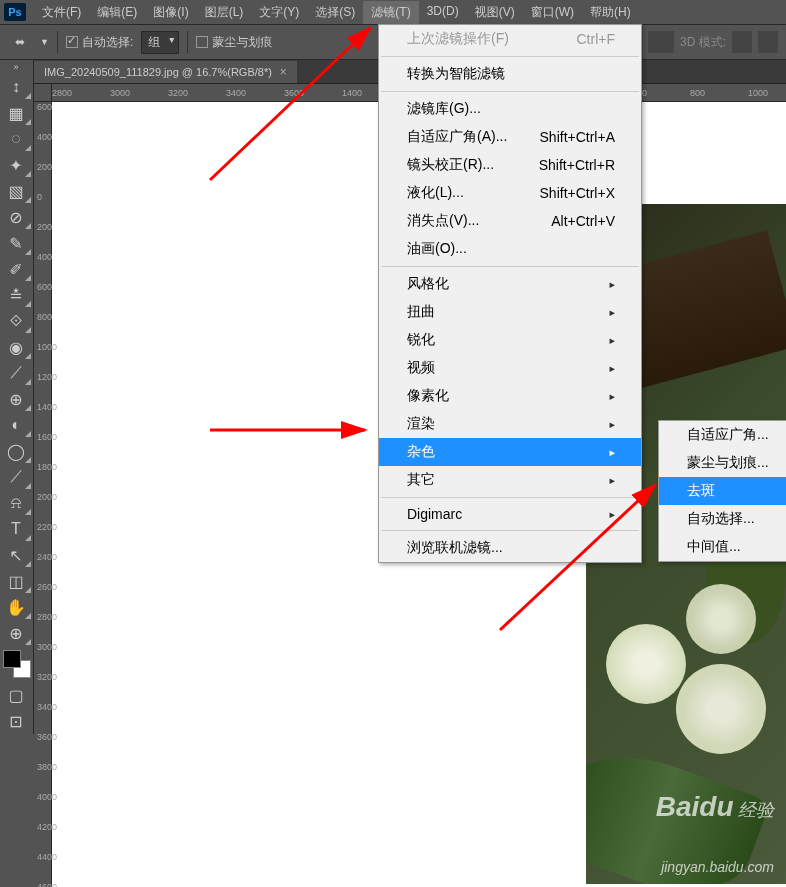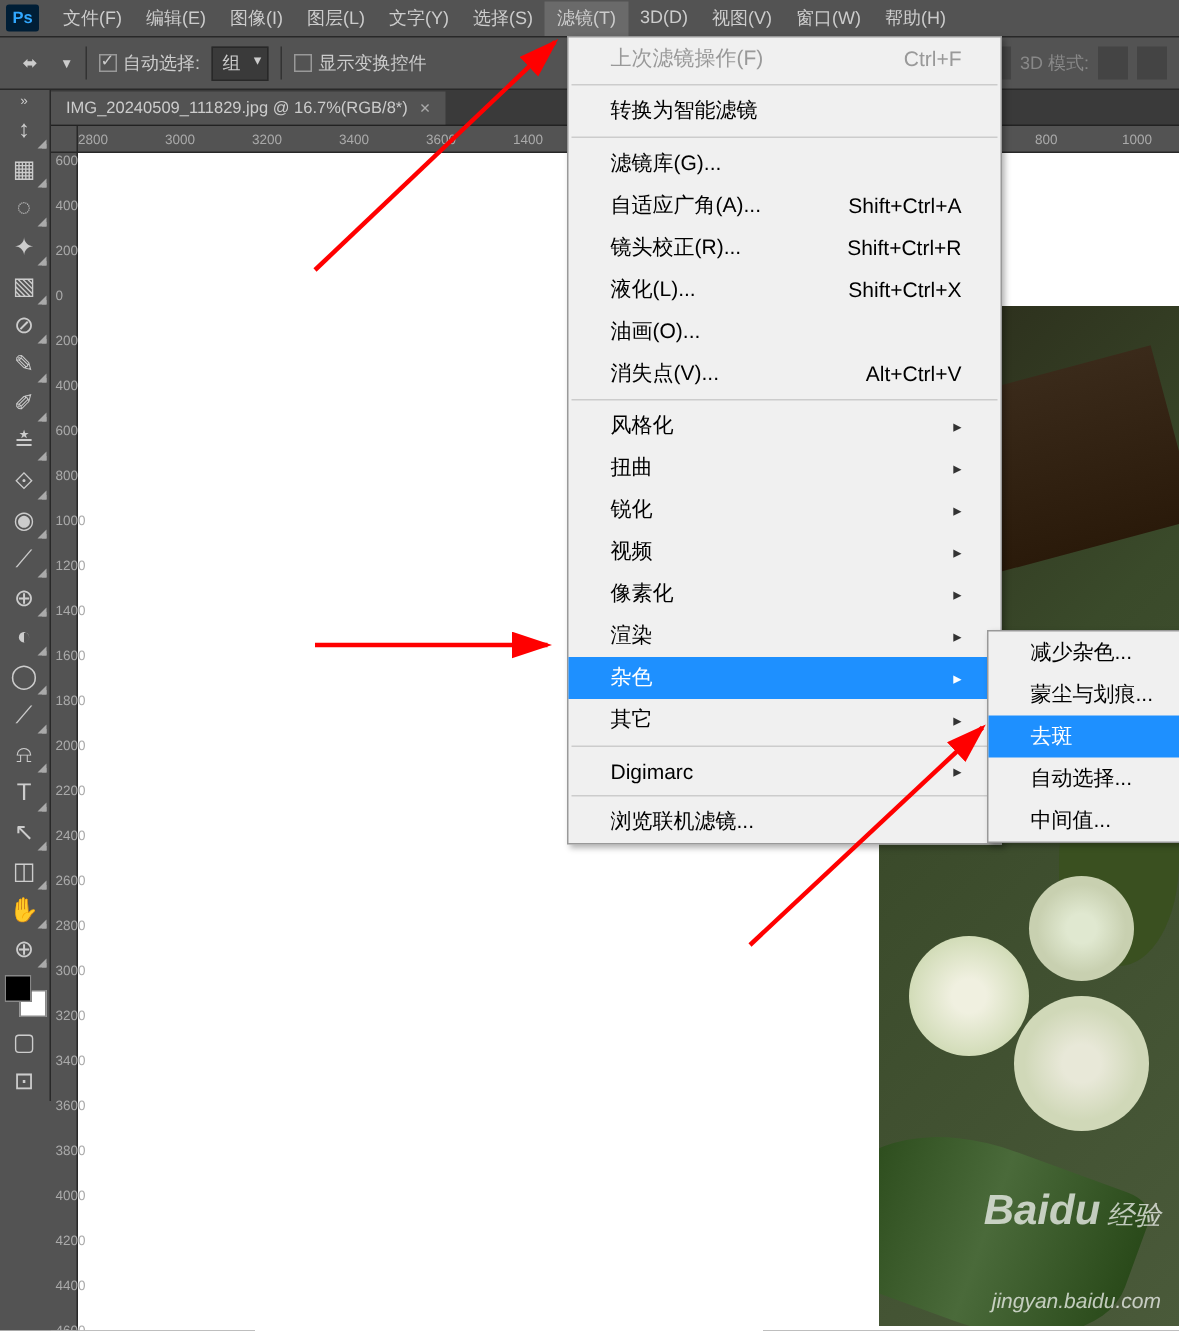--- a/index.html
+++ b/index.html
@@ -46,21 +46,21 @@
 .flower.f1 { background: radial-gradient(circle, #f0f0e0 20%, #d8e0c0 60%, #c0d0a0); top: 420px; left: 20px; width: 80px; height: 80px; }
 .flower.f2 { background: radial-gradient(circle, #e8e8d8 20%, #d0d8b8 60%); top: 460px; left: 90px; width: 90px; height: 90px; }
 .flower.f3 { background: radial-gradient(circle, #e0e8d0 20%, #c8d0b0 60%); top: 380px; left: 100px; width: 70px; height: 70px; }
 .leaf { position: absolute; background: #3a5a2a; border-radius: 50% 10% 50% 10%; }
 .leaf.l1 { top: 560px; left: -30px; width: 200px; height: 120px; transform: rotate(20deg); background: linear-gradient(90deg, #2a4a1a, #4a6a3a, #2a4a1a); }
 .leaf.l2 { top: 300px; left: 120px; width: 80px; height: 140px; background: #3a5020; }
 .plank { position: absolute; top: 50px; left: 0; right: 0; height: 120px; background: linear-gradient(180deg, #3a2a1a, #2a1a0a); transform: rotate(-15deg); }
 
 
 .dropdown { position: absolute; background: #f0f0f0; border: 1px solid #999; box-shadow: 2px 2px 4px rgba(0,0,0,0.3); font-size: 14px; color: #000; }
-.dd-main { top: 24px; left: 378px; width: 290px; text-align: right; }
+.dd-main { top: 24px; left: 378px; width: 264px; text-align: right; }
 .dd-item { padding: 5px 26px 5px 28px; display: flex; justify-content: space-between; align-items: center; white-space: nowrap; }
 .dd-item.disabled { color: #999; }
 .dd-item.highlight { background: #1e90ff; color: #fff; }
 .dd-sep { height: 1px; background: #ccc; margin: 3px 2px; }
 .dd-arrow::after { content: "▸"; font-size: 11px; color: #333; }
 .dd-item.highlight.dd-arrow::after { color: #fff; }
 .dd-sub { top: 420px; left: 658px; width: 130px; }
 
 
 .arrow { position: absolute; pointer-events: none; }
@@ -92,21 +92,21 @@
     </div>
 </div>
 
 <div class="options-bar">
   <div class="tool-icon-small">⬌</div>
   <span style="font-size:9px;">▼</span>
   <span style="border-left:1px solid #333;height:22px;"></span>
   <span><span class="checkbox checked"></span><span>自动选择:</span></span>
   <span class="select-box">组</span>
   <span style="border-left:1px solid #333;height:22px;"></span>
-  <span><span class="checkbox"></span><span>显示变换控件</span></span>
+  <span><span class="checkbox"></span><span>蒙尘与划痕</span></span>
   <div class="right-opts">
     <div class="panel-icon"></div>
     <span>3D 模式:</span>
     <div class="panel-icon" style="width:20px;"></div>
     <div class="panel-icon" style="width:20px;"></div>
   </div>
 </div>
 
 <div class="tab-bar">
   <div style="width:34px;"></div>
@@ -225,26 +225,26 @@
     </div>
     <div class="dd-item">
       <span>镜头校正(R)...</span>
       <span>Shift+Ctrl+R</span>
     </div>
     <div class="dd-item">
       <span>液化(L)...</span>
       <span>Shift+Ctrl+X</span>
     </div>
     <div class="dd-item">
-      <span>油画(O)...</span>
-    </div>
-    <div class="dd-item">
       <span>消失点(V)...</span>
       <span>Alt+Ctrl+V</span>
     </div>
+    <div class="dd-item">
+      <span>油画(O)...</span>
+    </div>
     <div class="dd-sep"></div>
     <div class="dd-item dd-arrow">
       <span>风格化</span>
     </div>
     <div class="dd-item dd-arrow">
       <span>扭曲</span>
     </div>
     <div class="dd-item dd-arrow">
       <span>锐化</span>
     </div>
@@ -267,21 +267,21 @@
     <div class="dd-item dd-arrow">
       <span>Digimarc</span>
     </div>
     <div class="dd-sep"></div>
     <div class="dd-item">
       <span>浏览联机滤镜...</span>
     </div>
   </div>
 
 <div class="dropdown dd-sub" id="dd-sub">
-    <div class="dd-item">减少杂色...</div>
+    <div class="dd-item">自适应广角...</div>
     <div class="dd-item">蒙尘与划痕...</div>
     <div class="dd-item highlight">去斑</div>
     <div class="dd-item">自动选择...</div>
     <div class="dd-item">中间值...</div>
   </div>
 
 <div class="arrow" style="top:20px; left:210px;">
 <svg width="200" height="200">
       <defs>
         <marker id="ah1" markerWidth="10" markerHeight="10" refX="8" refY="3" orient="auto">

